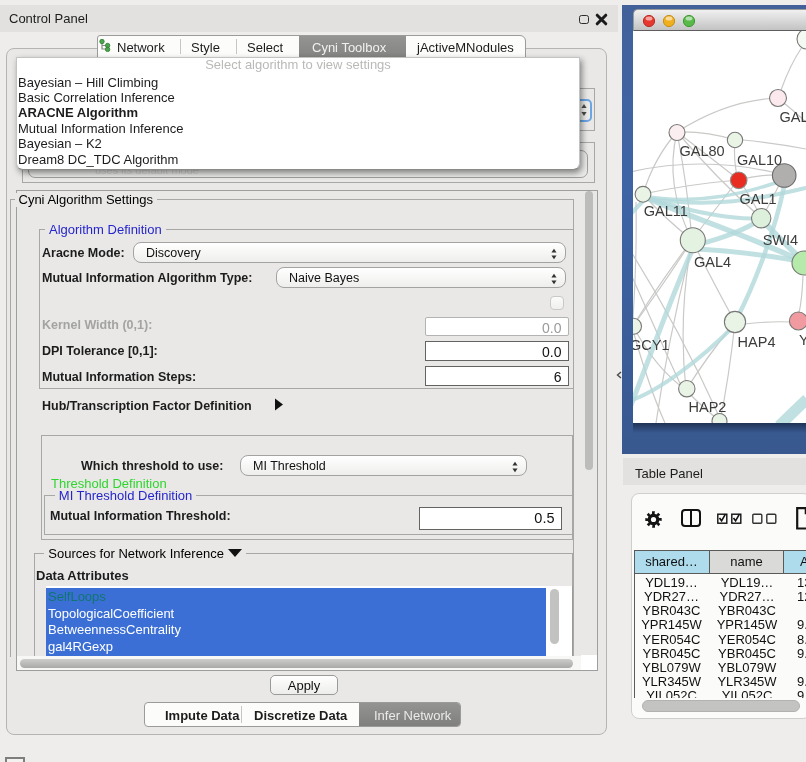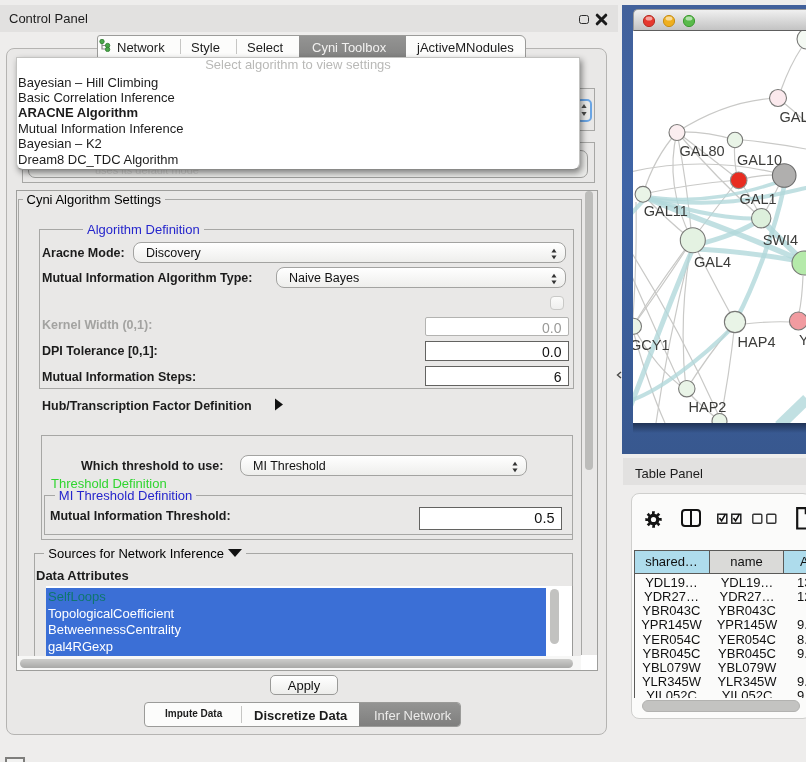--- a/index.html
+++ b/index.html
@@ -53,26 +53,26 @@
 <svg class="abs" style="left:581px;top:104px;" width="6" height="12" viewBox="0 0 6 12">
       <path d="M3 0 L5.6 4 L0.4 4 Z" fill="#4a4a48"></path>
       <path d="M3 12 L5.6 8 L0.4 8 Z" fill="#4a4a48"></path>
     </svg>
 
 <div class="abs" style="left:22px;top:142px;width:573px;height:41px;border:1px solid #a7a7a5;"></div>
 <div class="abs" style="left:28px;top:150px;width:560px;height:28px;background:#eaeae8;border:1px solid #9e9e9c;border-radius:7px;"></div>
 
 <div class="abs" style="left:15.5px;top:190px;width:582px;height:481px;border:1px solid #9e9e9c;"></div>
 
-<div class="abs groupbox" style="left:18px;top:198.5px;width:564px;height:458px;border-bottom:none;">
+<div class="abs groupbox" style="left:10px;top:198.5px;width:564px;height:458px;border-bottom:none;">
   <div class="gtitle" style="left:3.5px;">Cyni Algorithm Settings</div>
 </div>
 
 <div class="abs groupbox" style="left:38.5px;top:228.5px;width:535px;height:160px;">
-  <div class="gtitle" style="left:5.5px;color:#2525cc;margin-left:38px;">Algorithm Definition</div>
+  <div class="gtitle" style="left:5.5px;color:#2525cc;">Algorithm Definition</div>
 </div>
 <div class="abs lbl bold" style="left:42px;top:246px;">Aracne Mode:</div>
 <div class="combo" style="left:133px;top:242px;width:433px;height:21px;">
       <span class="ctext">Discovery</span>
  <svg class="carrow" viewBox="0 0 8 14">
         <path d="M4 0 L7.4 5 L0.6 5 Z" fill="#333"></path>
         <path d="M4 14 L7.4 9 L0.6 9 Z" fill="#333"></path>
       </svg>
     </div>
 <div class="abs lbl bold" style="left:42px;top:271px;">Mutual Information Algorithm Type:</div>
@@ -131,21 +131,21 @@
 <div class="abs" style="left:16.5px;top:656px;width:580px;height:14px;background:#f7f7f6;"></div>
 <div class="abs" style="left:20px;top:658.5px;width:553px;height:9px;background:linear-gradient(#cdcdcb,#a9a9a7);border-radius:4.5px;"></div>
 <div class="abs" style="left:581px;top:655px;width:16px;height:15px;background:#ffffff;"></div>
 
 <div class="abs" style="left:584.5px;top:191px;width:8.5px;height:279px;background:#bcbcba;border-radius:4px;"></div>
 
 <div class="abs" style="left:270px;top:675px;width:68px;height:20px;background:linear-gradient(#ffffff,#ededeb);border:1px solid #9a9a98;border-radius:5px;text-align:center;font-size:13px;color:#111;padding-top:2px;">Apply</div>
 
 <div class="abs" style="left:144px;top:702px;width:317px;height:25px;background:#fcfcfb;border:1px solid #9b9b99;border-radius:4px;"></div>
 <div class="abs" style="left:359px;top:703px;width:101px;height:23px;background:linear-gradient(#949493,#7f7f7e);border-radius:0 3px 3px 0;"></div>
-<div class="abs lbl bold" style="left:155px;top:708px;font-size:10px;padding-left:10px;">Impute Data</div>
+<div class="abs lbl bold" style="left:155px;top:708px;font-size:13px;padding-left:10px;">Impute Data</div>
 <div class="abs" style="left:241px;top:706px;width:1px;height:17px;background:#c6c6c4;"></div>
 <div class="abs lbl bold" style="left:254px;top:708px;font-size:13px;">Discretize Data</div>
 <div class="abs lbl" style="left:374px;top:708px;font-size:13px;color:#ecebea;">Infer Network</div>
 
 <div class="abs" style="left:5px;top:757px;width:20px;height:16px;background:#f2f2f1;border:2px solid #7e7e7c;"></div>
 
 <div class="abs" style="left:95px;top:164px;font-size:11px;color:#d2d2d0;">uses its default mode</div>
 
 <div class="abs" style="left:16px;top:57px;width:564px;height:113px;background:#ffffff;border:1px solid #c3c3c1;border-radius:1px 1px 7px 7px;box-shadow:2px 3px 6px rgba(0,0,0,0.45);border-bottom-color:#8a8a88;"></div>
 <div class="abs" style="left:16px;top:57px;width:564px;height:16px;font-size:13px;color:#b9b9b7;text-align:center;">Select algorithm to view settings</div>

